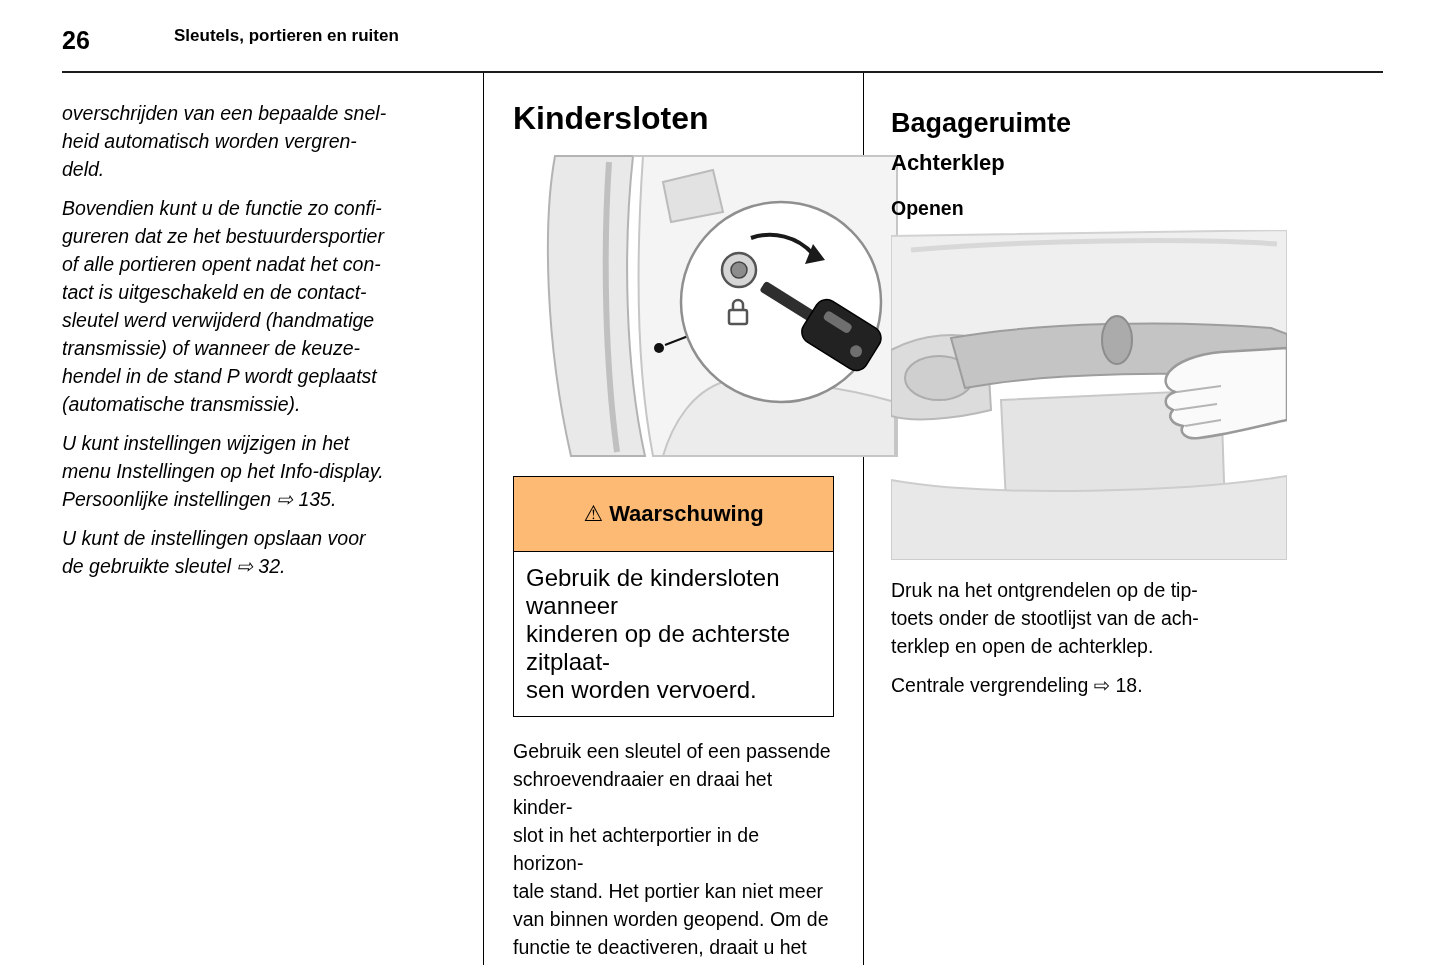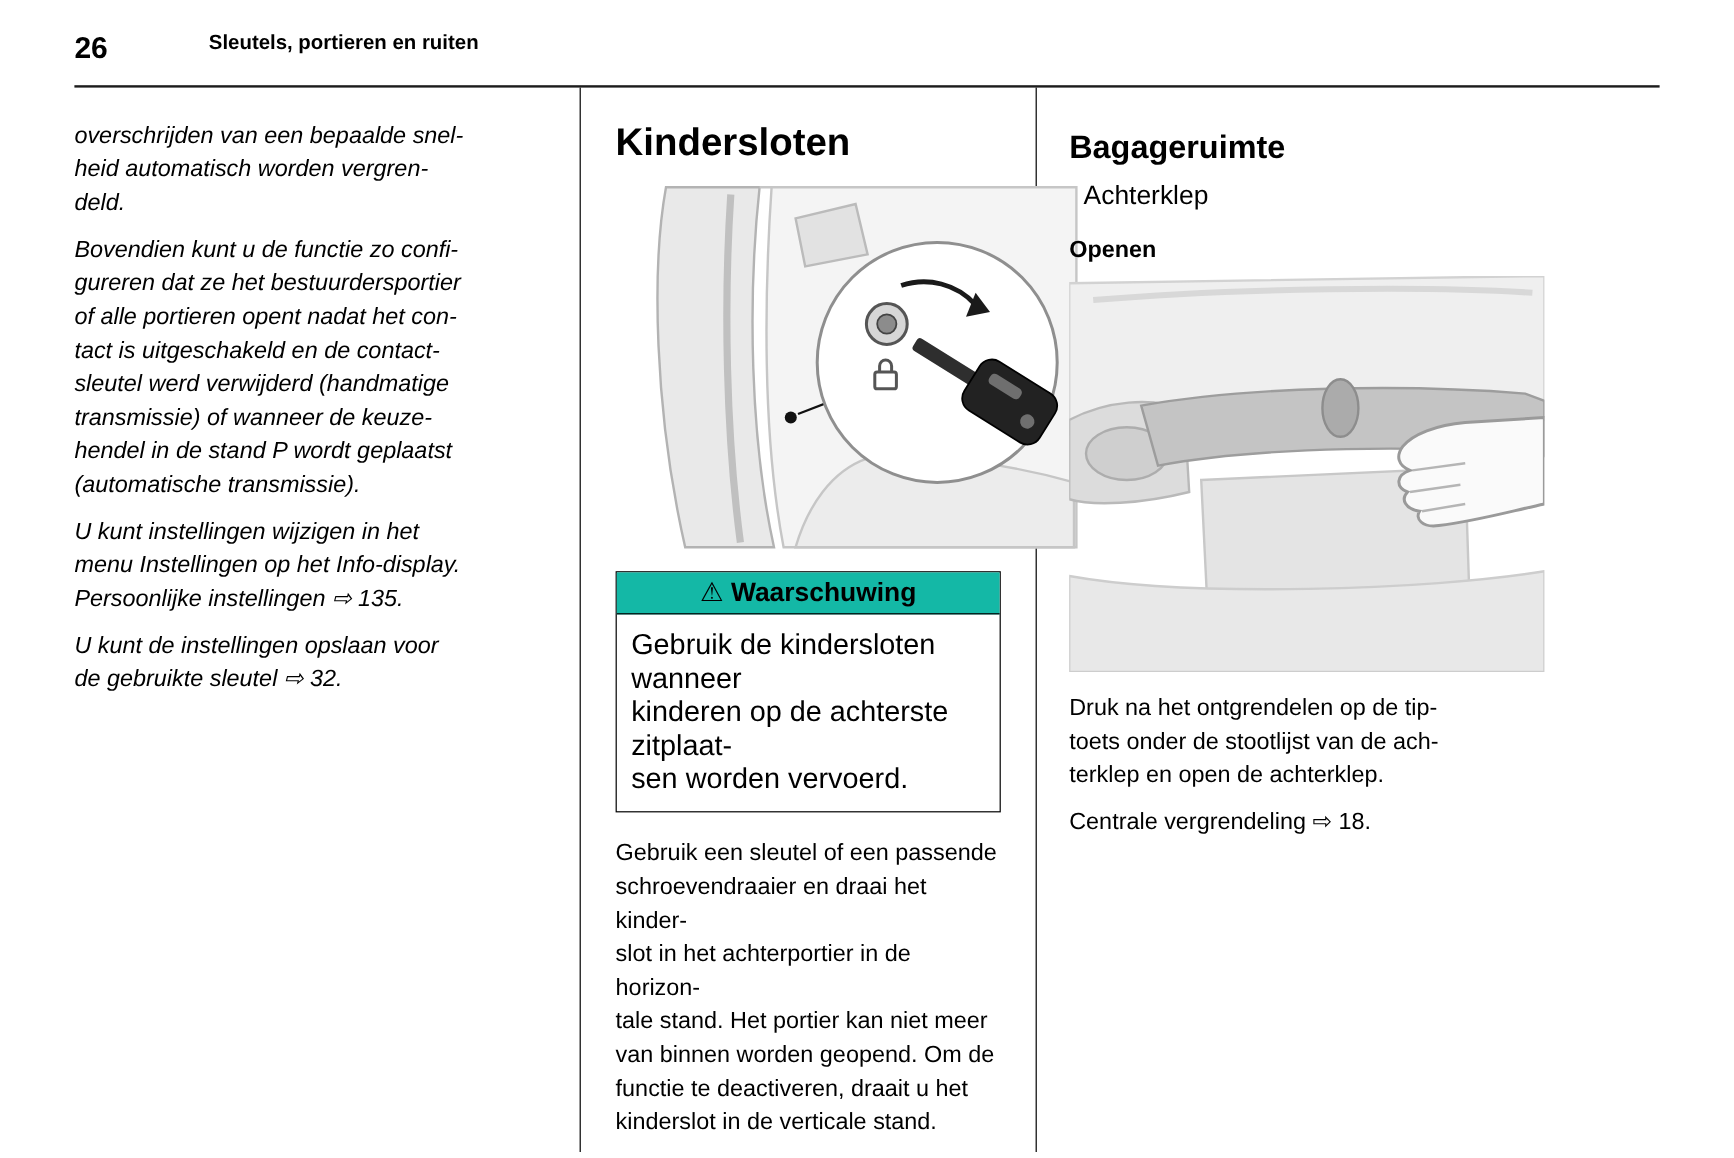--- a/index.html
+++ b/index.html
@@ -61,46 +61,46 @@
     line-height: 1.1;
   }
   h2.subsection {
     font-size: 27px;
     font-weight: bold;
     margin: 10px 0 12px 0;
     line-height: 1.1;
   }
   h3.subsubsection {
     font-size: 22px;
-    font-weight: normal;
-    margin: 8px 0 12px 12px;
+    font-weight: bold;
+    margin: 8px 0 12px 0;
     line-height: 1.1;
   }
   h4.action {
     font-size: 19.5px;
     font-weight: bold;
     margin: 22px 0 10px 0;
   }
   
   .figure {
     margin: 4px 0 16px 0;
     line-height: 0;
   }
   
   .warning-box {
     border: 1px solid #000;
     margin: 6px 0 20px 0;
   }
   .warning-header {
-    background: #14b8a6;
+    background: #fdba74;
     border-bottom: 1px solid #000;
     text-align: center;
     font-weight: bold;
     font-size: 22px;
-    padding: 4px 0;
+    padding: 24px 0;
   }
   .warning-header .warn-icon {
     font-weight: normal;
     margin-right: 6px;
     font-size: 22px;
   }
   .warning-body {
     padding: 12px 12px 12px 12px;
     font-size: 24px;
     line-height: 28px;

